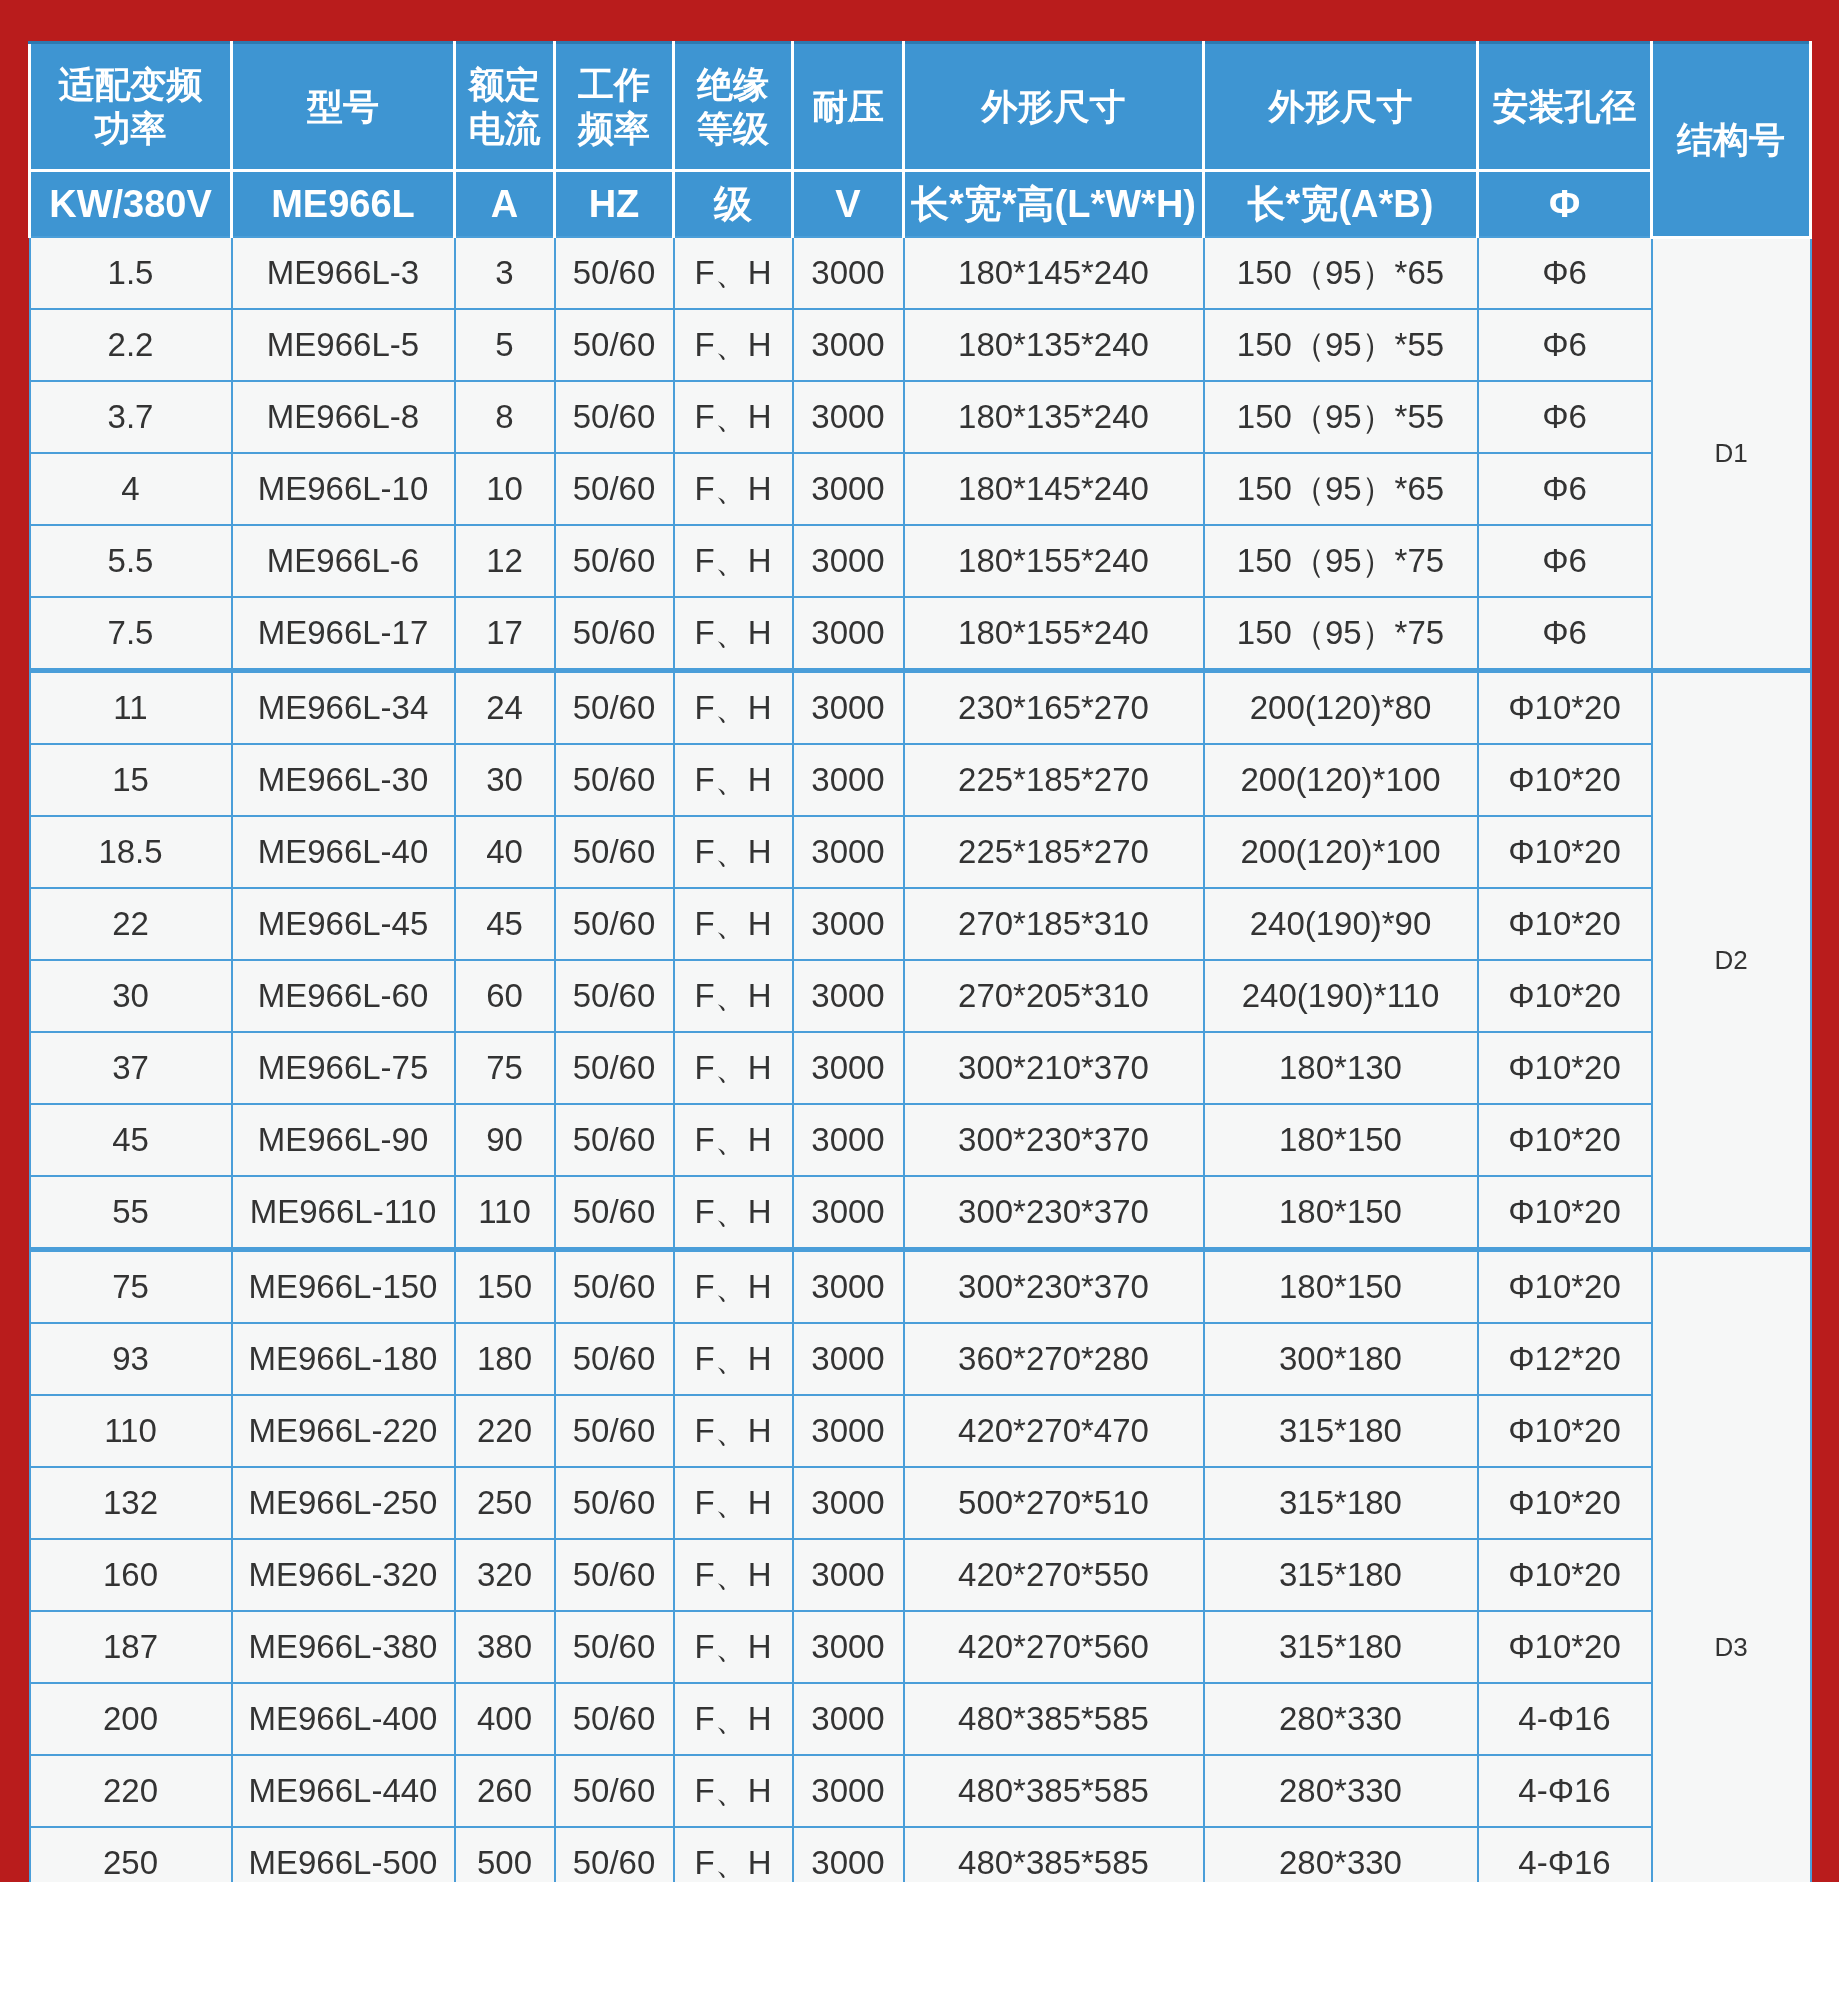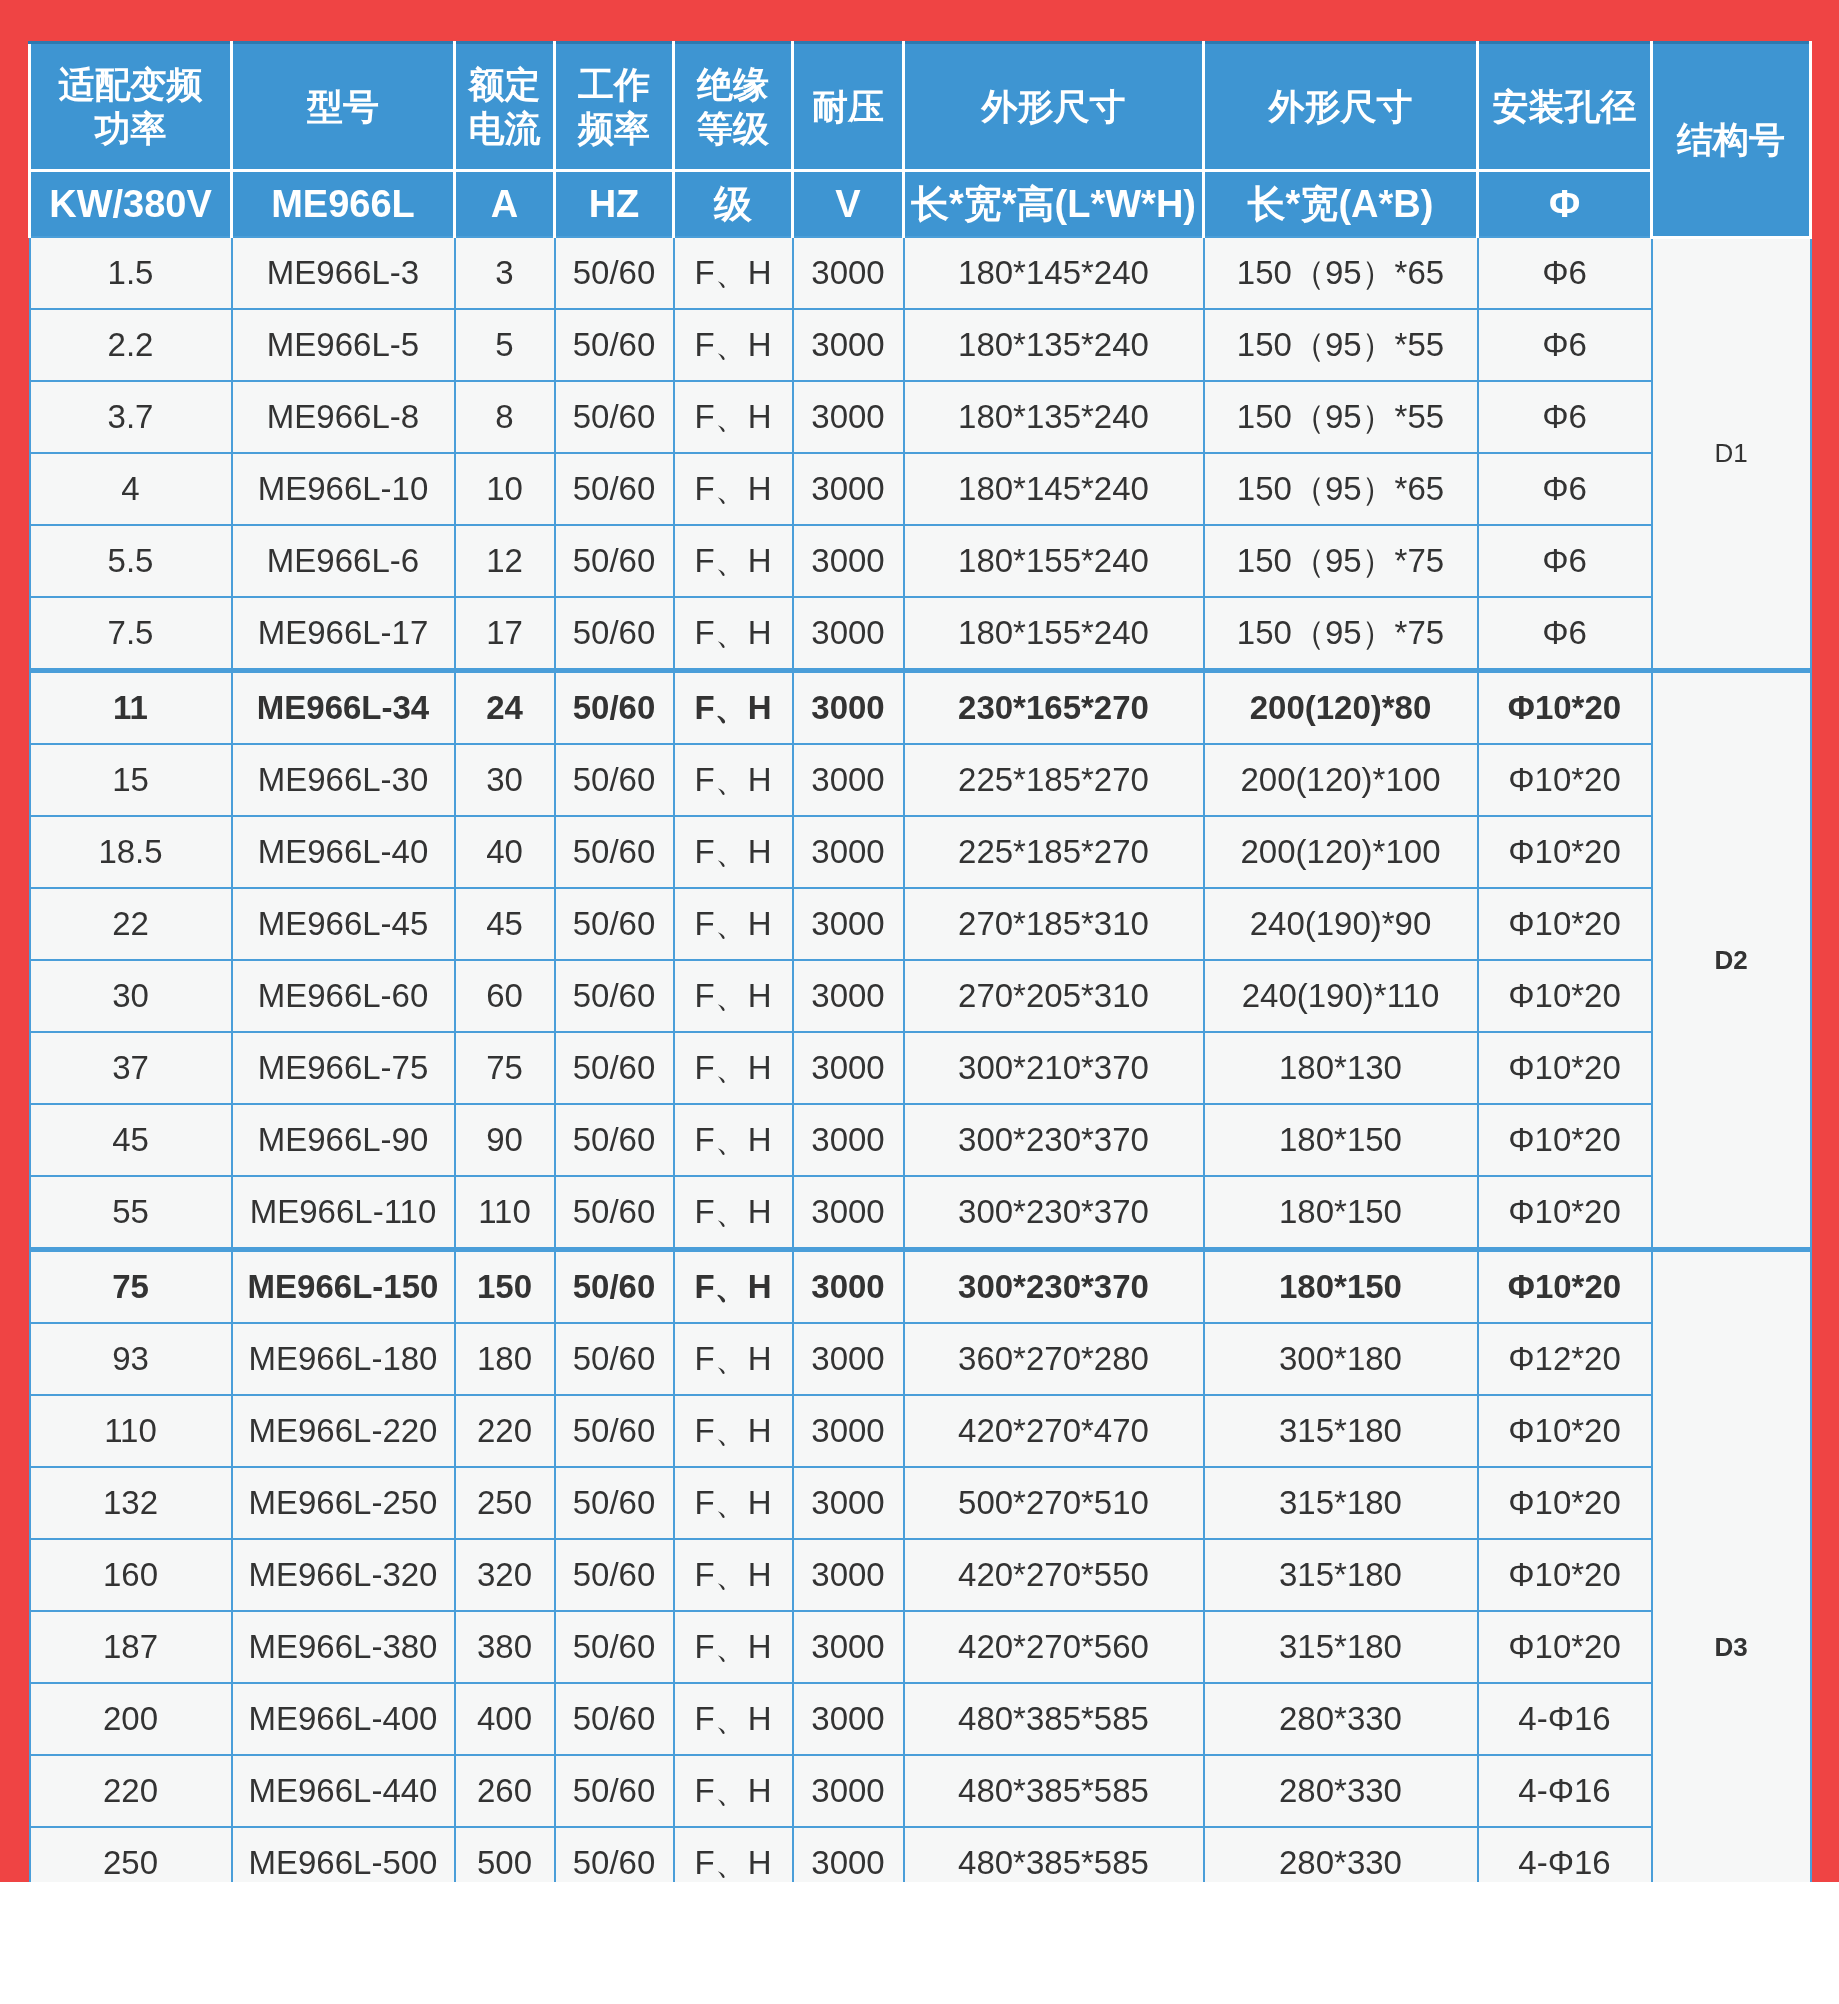--- a/index.html
+++ b/index.html
@@ -1,17 +1,17 @@
 <!DOCTYPE html>
 <html lang="zh" style="font-size:12px"><head>
 <meta charset="utf-8">
 <style>
   html,body{margin:0;padding:0;background:#ffffff;}
   .page{
-    width:1840px;height:1882px;background:#ef4444;
+    width:1840px;height:1882px;background:#b91c1c;
     box-sizing:border-box;padding:41px 28px 0 28px;
     font-family:"Liberation Sans","DejaVu Sans",sans-serif;
     overflow:hidden;
   }
   table.spec{
     width:1783px;table-layout:fixed;border-collapse:collapse;
   }
   col.c0{width:202px}col.c1{width:223px}col.c2{width:100px}col.c3{width:119px}
   col.c4{width:119px}col.c5{width:111px}col.c6{width:300px}col.c7{width:274px}
   col.c8{width:174px}col.c9{width:159px}
@@ -25,21 +25,21 @@
   thead tr.units th{height:64px;font-size:38px;border-bottom:2.2px solid #4A9ED9;}
   thead th.structure{border-top:3px solid #2E79B0;}
 
   tbody td{
     background:#F6F7F7;color:#333333;
     border:2.2px solid #4A9ED9;
     text-align:center;vertical-align:middle;
     height:70px;font-size:33px;padding:0;
     white-space:nowrap;overflow:hidden;
   }
-  tbody tr.section-start td{border-top-width:5.2px;font-weight:bold;}
+  tbody tr.section-start td{border-top-width:5.2px;}
   tbody tr:last-child td{border-bottom-width:5.2px;}
   tbody td.group-cell{font-size:26px;}
 </style>
 </head>
 <body>
 
 <div class="page">
   <table class="spec">
     <colgroup>
       <col class="c0">

